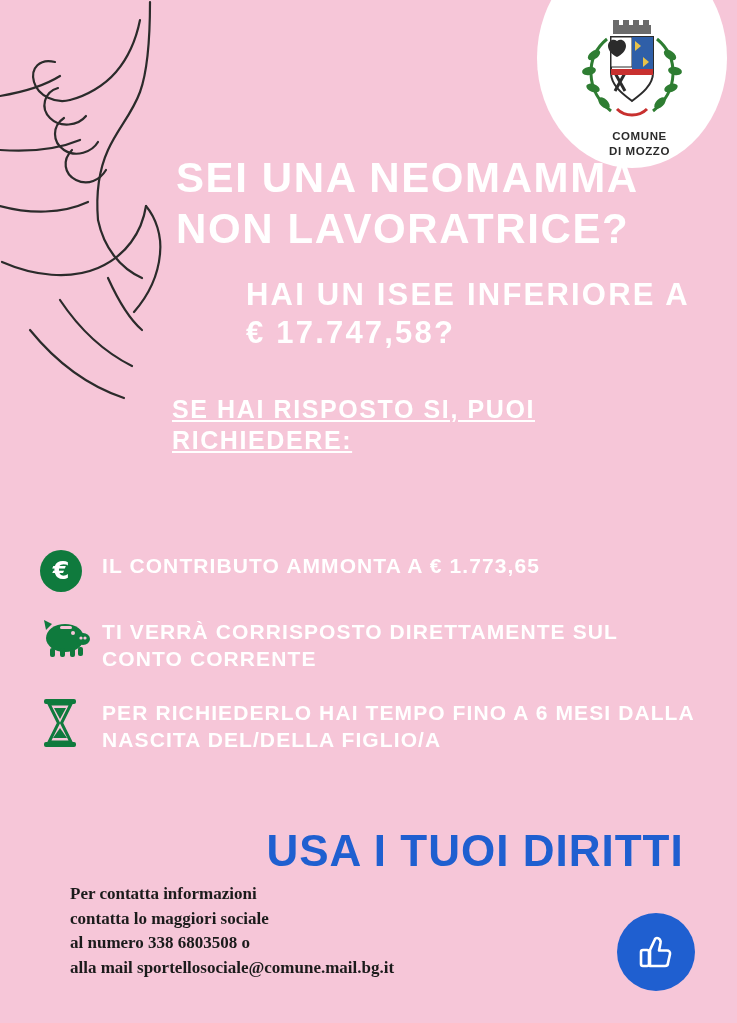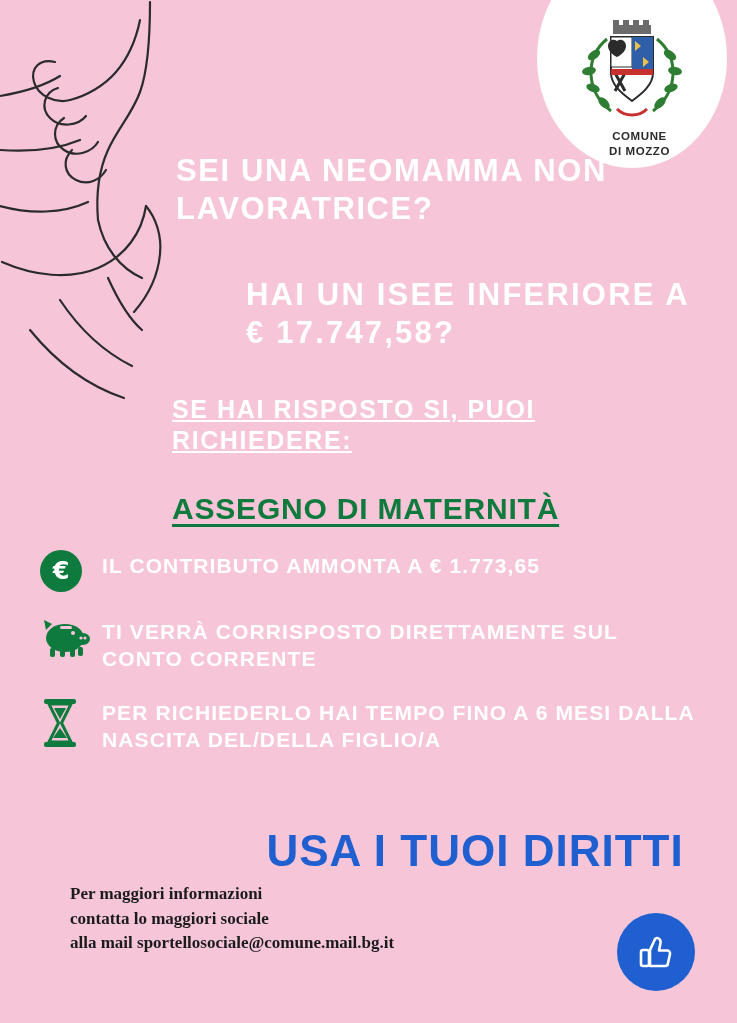--- a/index.html
+++ b/index.html
@@ -49,21 +49,21 @@
 
   
   .headline {
     position:absolute;
     color:#ffffff;
     font-weight:bold;
     letter-spacing:1.6px;
     line-height:1.22;
     text-transform:uppercase;
   }
-  #head-1 { left:176px; top:152px; width:520px; font-size:31px; }
+  #head-1 { left:176px; top:152px; width:520px; font-size:42px; }
   #head-2 { left:246px; top:276px; width:460px; font-size:31px; letter-spacing:2.2px; }
   #head-3 { left:172px; top:394px; width:520px; font-size:25px;text-decoration:underline; }
 
   #benefit-title {
     position:absolute;
     left:172px; top:492px;
     font-size:30px;
     font-weight:bold;
     color:#0f7a3d;
     letter-spacing:0.8px;
@@ -221,21 +221,20 @@
     <div class="crest-text">
       <div>COMUNE</div>
       <div>DI MOZZO</div>
     </div>
   </div>
 
   <div class="headline" id="head-1">SEI UNA NEOMAMMA NON LAVORATRICE?</div>
   <div class="headline" id="head-2">HAI UN ISEE INFERIORE A € 17.747,58?</div>
   <div class="headline" id="head-3">SE HAI RISPOSTO SI, PUOI RICHIEDERE:</div>
 
-  <div id="benefit-title">ASSEGNO DI MATERNITÀ</div>
 
   <div id="bullets">
 
     <div class="bullet">
       <div class="b-icon">
         <div class="euro-circle">€</div>
       </div>
       <div class="b-text">IL CONTRIBUTO  AMMONTA A € 1.773,65</div>
     </div>
 
@@ -269,22 +268,23 @@
         </svg>
       </div>
       <div class="b-text">PER RICHIEDERLO HAI TEMPO FINO A 6 MESI DALLA NASCITA DEL/DELLA FIGLIO/A</div>
     </div>
 
   </div>
 
   <div id="slogan">USA I TUOI DIRITTI</div>
 
   <div id="contact">
-    <div>Per  maggiori  informazioni</div>
+    <div>Per  contatta  informazioni</div>
     <div>contatta lo maggiori sociale</div>
+    <div>al numero 338 6803508 o</div>
     <div>alla mail sportellosociale@comune.mail.bg.it</div>
   </div>
 
   <div id="thumb-badge">
     <svg width="44" height="44" viewBox="0 0 44 44">
       <path d="M16 20 L16 36 L31 36 C33 36 34 34.5 34 33 L36 24 C36.4 22 35 20.5 33 20.5 L25 20.5 L26.5 13 C27 10 25 8 23 8 C21.8 8 21 8.8 20.6 10 L16 20 Z" fill="none" stroke="#ffffff" stroke-width="2.6" stroke-linejoin="round"></path>
       <rect x="7" y="20" width="8" height="16" rx="2" fill="none" stroke="#ffffff" stroke-width="2.6"></rect>
     </svg>
   </div>
 

